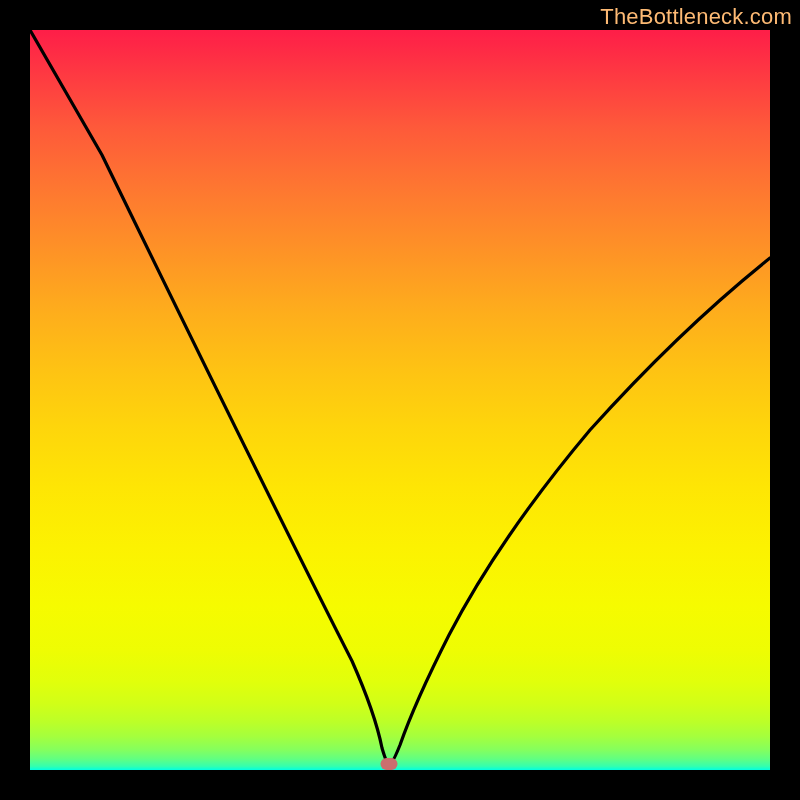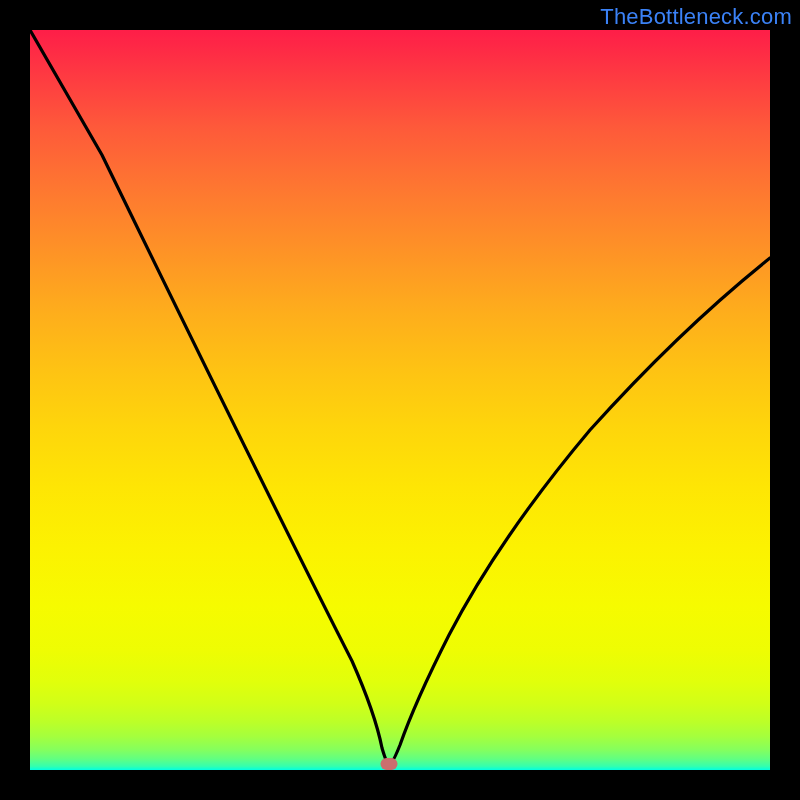--- a/index.html
+++ b/index.html
@@ -61,21 +61,21 @@
     width: 17px;
     height: 12px;
     background: #cb6e6e;
     border-radius: 6px;
     transform: translate(-50%, -50%);
   }
   .watermark {
     position: absolute;
     top: 4px;
     right: 8px;
-    color: #3b82f6;
+    color: #fdba74;
     font-size: 22px;
     font-weight: 500;
     letter-spacing: 0.2px;
     user-select: none;
   }
 </style>
 </head>
 <body>
 
 <div class="chart-frame">

